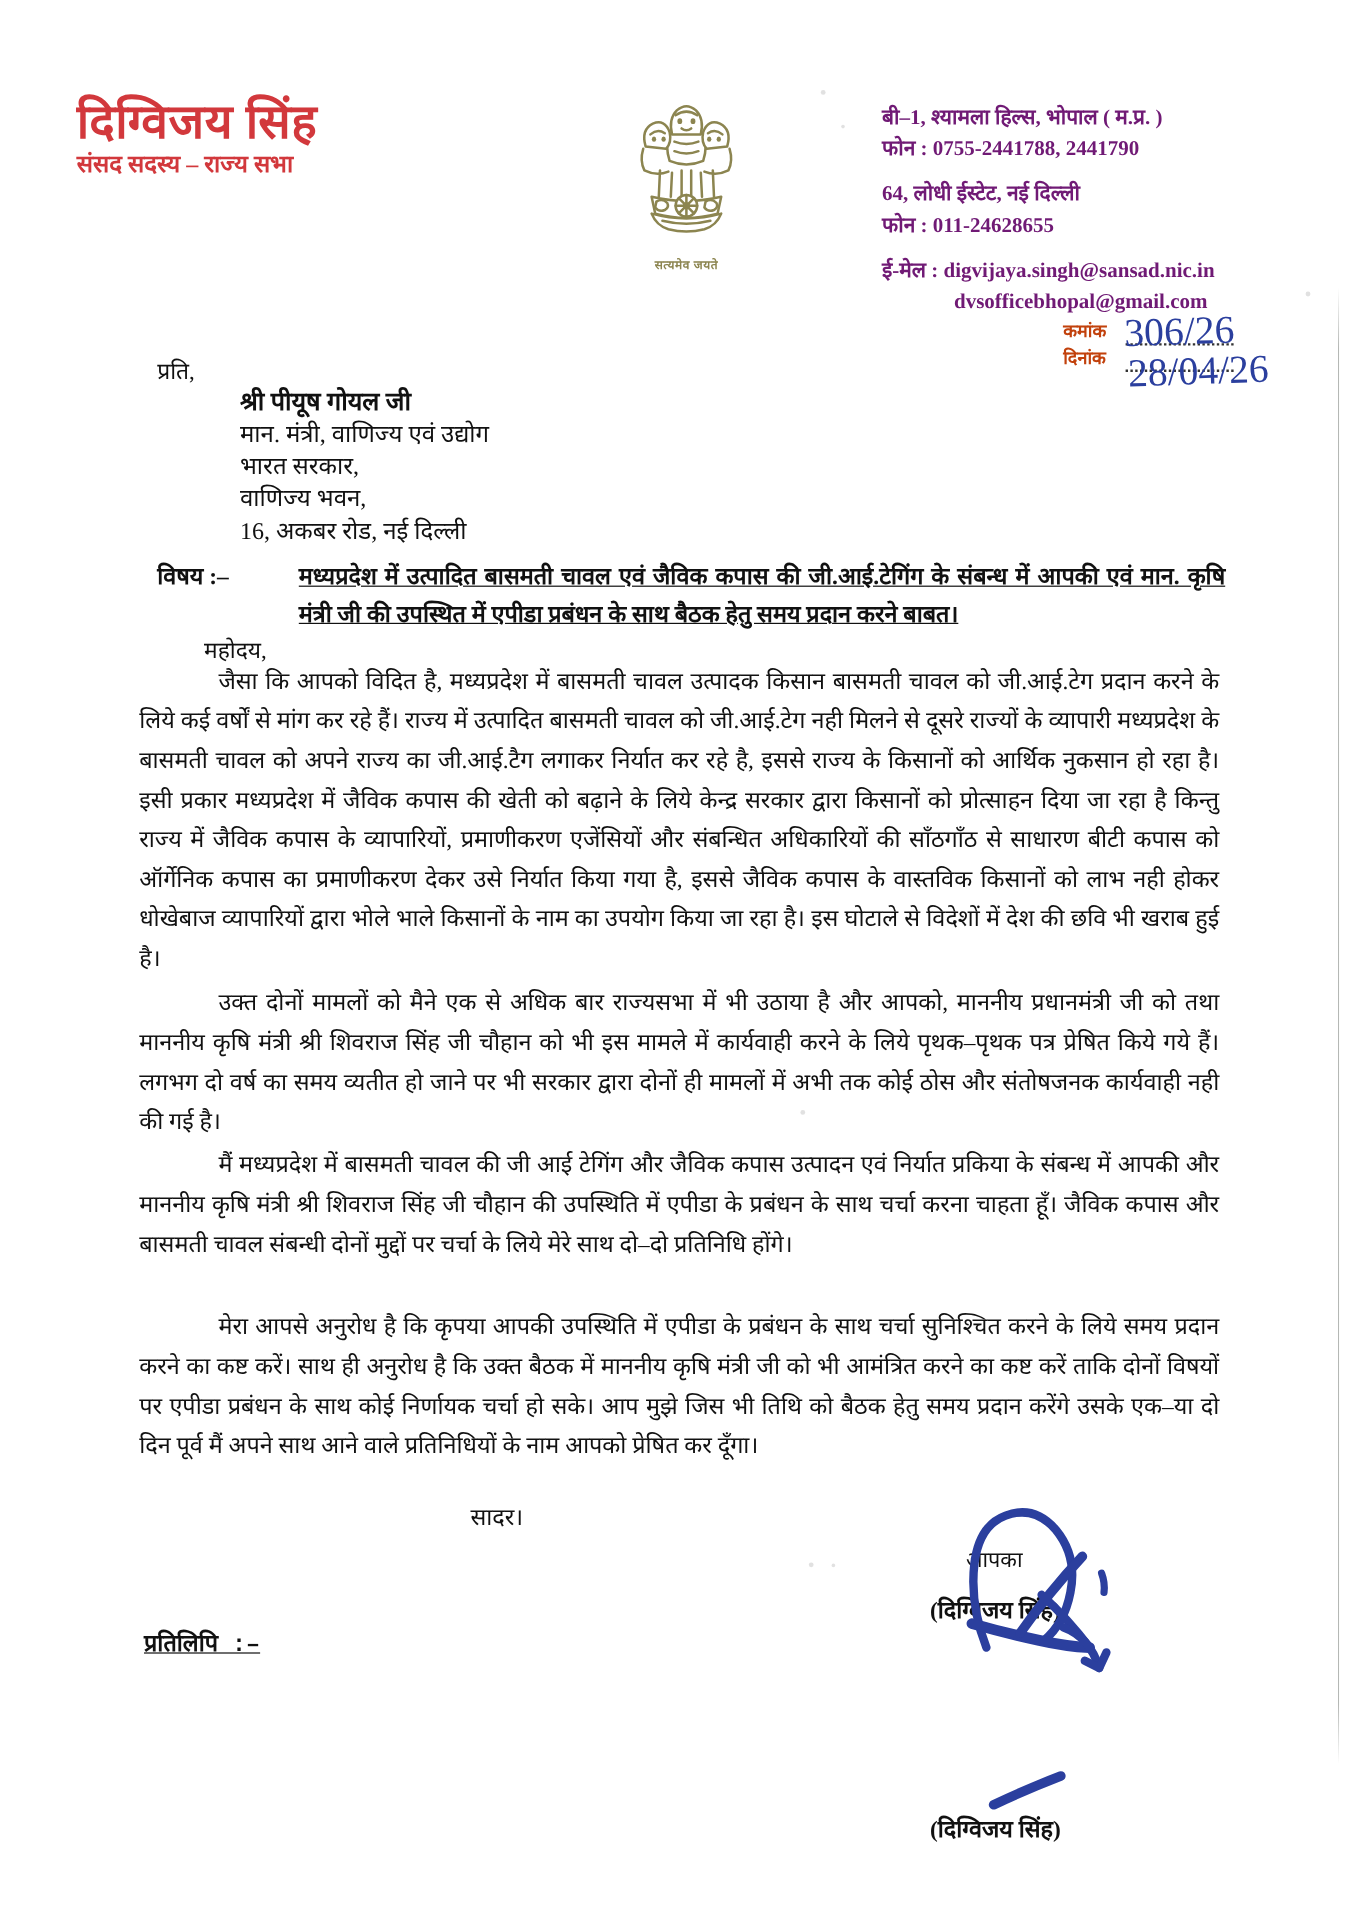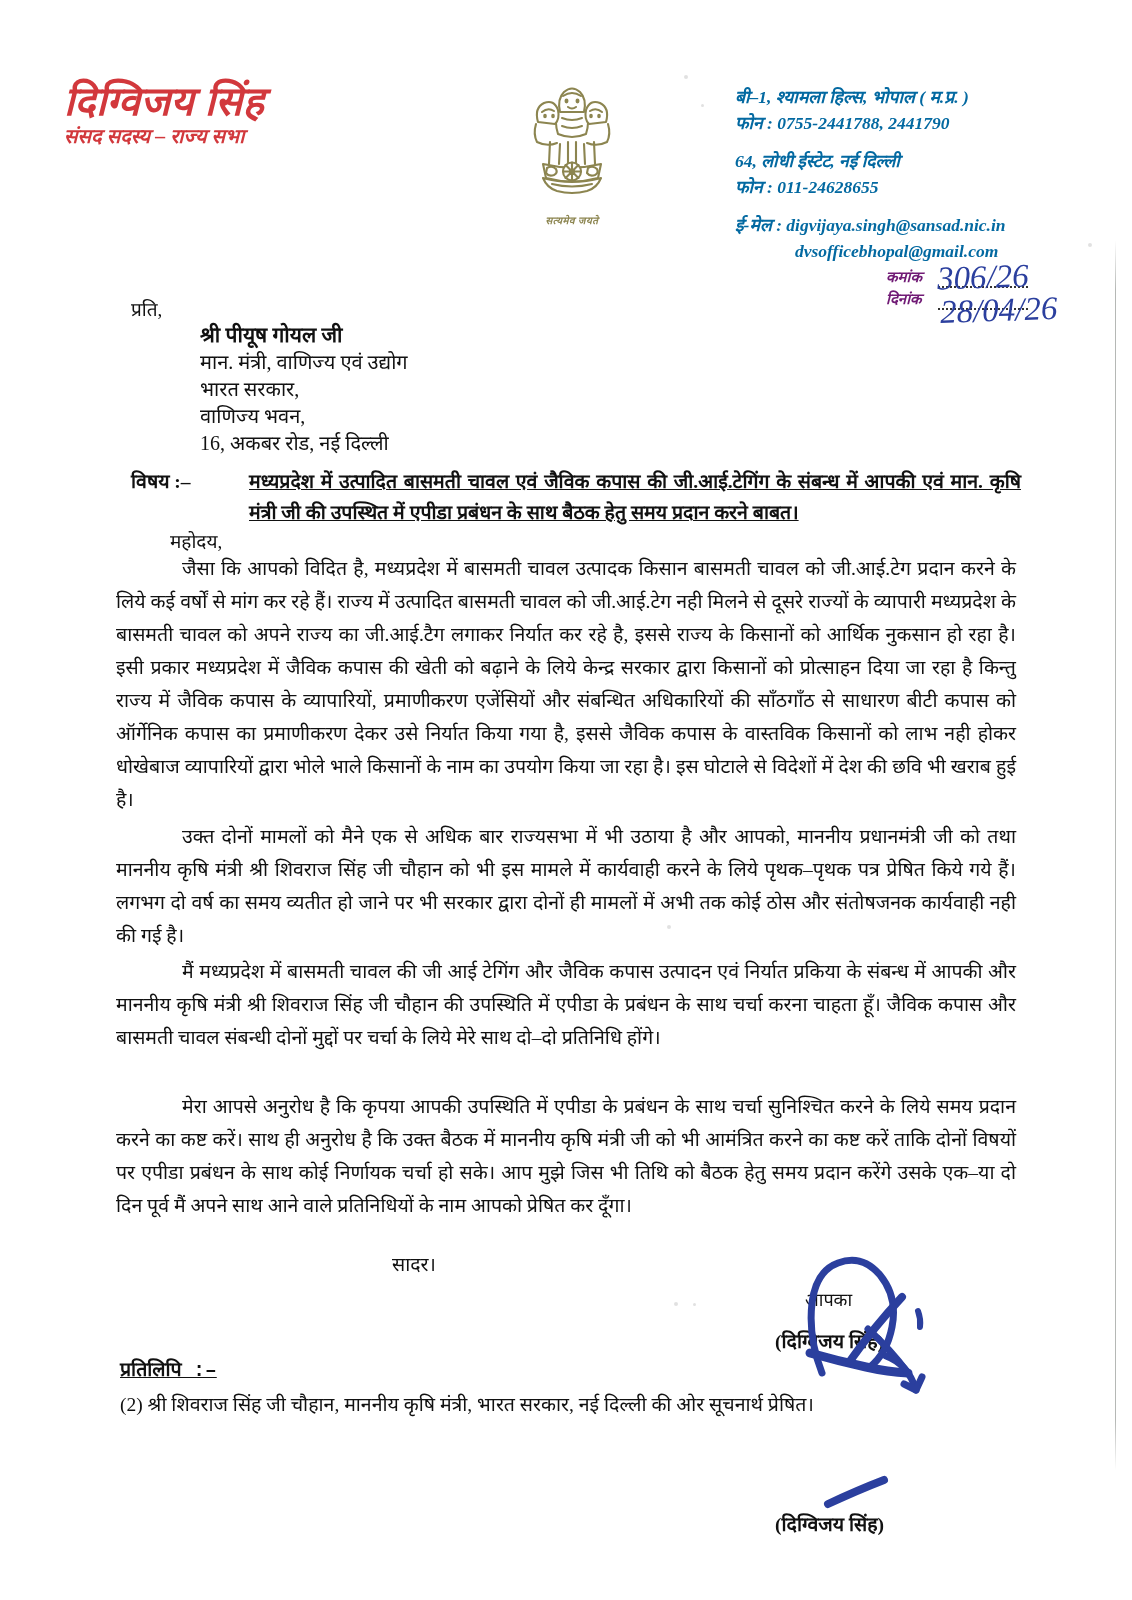--- a/index.html
+++ b/index.html
@@ -39,21 +39,20 @@
     height: 1600px;
     background: #ffffff;
   }
 
   
   .letterhead {
     position: absolute;
     left: 0; top: 0;
     width: 1132px;
     height: 270px;
-    font-style: italic;
   }
   .lh-name {
     position: absolute;
     left: 64px;
     top: 72px;
     font-family: "Liberation Serif", serif;
     font-size: 40px;
     font-weight: bold;
     color: #d2383c;
     letter-spacing: 0.5px;
@@ -87,39 +86,39 @@
     margin-top: 1px;
     letter-spacing: 0.5px;
   }
 
   
   .contact {
     position: absolute;
     left: 735px;
     top: 84px;
     font-family: "Liberation Serif", serif;
-    color: #0369a1;
+    color: #701a75;
     font-weight: bold;
     font-size: 17.5px;
     line-height: 26px;
     white-space: nowrap;
   }
   .contact .grp { margin-bottom: 12px; }
   .contact .mail-line { padding-left: 0; }
   .contact .mail-line2 { padding-left: 60px; }
 
   
   .refbox {
     position: absolute;
     left: 886px;
     top: 266px;
     font-family: "Liberation Serif", serif;
     font-size: 15px;
     font-weight: bold;
-    color: #701a75;
+    color: #c2410c;
     line-height: 22px;
   }
   .refbox .row { display: flex; align-items: flex-end; }
   .refbox .lbl { width: 52px; }
   .refbox .dots {
     flex: 1;
     border-bottom: 2px dotted #333;
     height: 14px;
     min-width: 90px;
   }
@@ -397,21 +396,20 @@
     <div class="para p2">उक्त दोनों मामलों को मैने एक से अधिक बार राज्यसभा में भी उठाया है और आपको, माननीय प्रधानमंत्री जी को तथा माननीय कृषि मंत्री श्री शिवराज सिंह जी चौहान को भी इस मामले में कार्यवाही करने के लिये पृथक–पृथक पत्र प्रेषित किये गये हैं। लगभग दो वर्ष का समय व्यतीत हो जाने पर भी सरकार द्वारा दोनों ही मामलों में अभी तक कोई ठोस और संतोषजनक कार्यवाही नही की गई है।</div>
     <div class="para p3">मैं मध्यप्रदेश में बासमती चावल की जी आई टेगिंग और जैविक कपास उत्पादन एवं निर्यात प्रकिया के संबन्ध में आपकी और माननीय कृषि मंत्री श्री शिवराज सिंह जी चौहान की उपस्थिति में एपीडा के प्रबंधन के साथ चर्चा करना चाहता हूँ। जैविक कपास और बासमती चावल संबन्धी दोनों मुद्दों पर चर्चा के लिये मेरे साथ दो–दो प्रतिनिधि होंगे।</div>
     <div class="para p4">मेरा आपसे अनुरोध है कि कृपया आपकी उपस्थिति में एपीडा के प्रबंधन के साथ चर्चा सुनिश्चित करने के लिये समय प्रदान करने का कष्ट करें। साथ ही अनुरोध है कि उक्त बैठक में माननीय कृषि मंत्री जी को भी आमंत्रित करने का कष्ट करें ताकि दोनों विषयों पर एपीडा प्रबंधन के साथ कोई निर्णायक चर्चा हो सके। आप मुझे जिस भी तिथि को बैठक हेतु समय प्रदान करेंगे उसके एक–या दो दिन पूर्व मैं अपने साथ आने वाले प्रतिनिधियों के नाम आपको प्रेषित कर दूँगा।</div>
 
     <div class="sadar">सादर।</div>
     <div class="aapka">आपका</div>
     <div class="signame">(दिग्विजय सिंह)</div>
 
     <div class="copy-head">प्रतिलिपि :–</div>
     <div class="copy-list">
-      <div>(2) श्री शिवराज सिंह जी चौहान, माननीय कृषि मंत्री, भारत सरकार, नई दिल्ली की ओर सूचनार्थ प्रेषित।</div>
     </div>
 
     <div class="signame2">(दिग्विजय सिंह)</div>
   </div>
 
   <div class="sig-main">
     <svg width="230" height="165" viewBox="0 0 230 165" aria-hidden="true">
       <g fill="none" stroke="#2b3f9e" stroke-linecap="round" stroke-linejoin="round">
         <path d="M52 148 q-14 -36 -10 -70 q4 -32 26 -40 q24 -9 42 12 q18 22 12 52 q-5 26 -22 40" stroke-width="7"></path>
         <path d="M40 128 q28 8 56 14 q22 5 42 6" stroke-width="9"></path>

